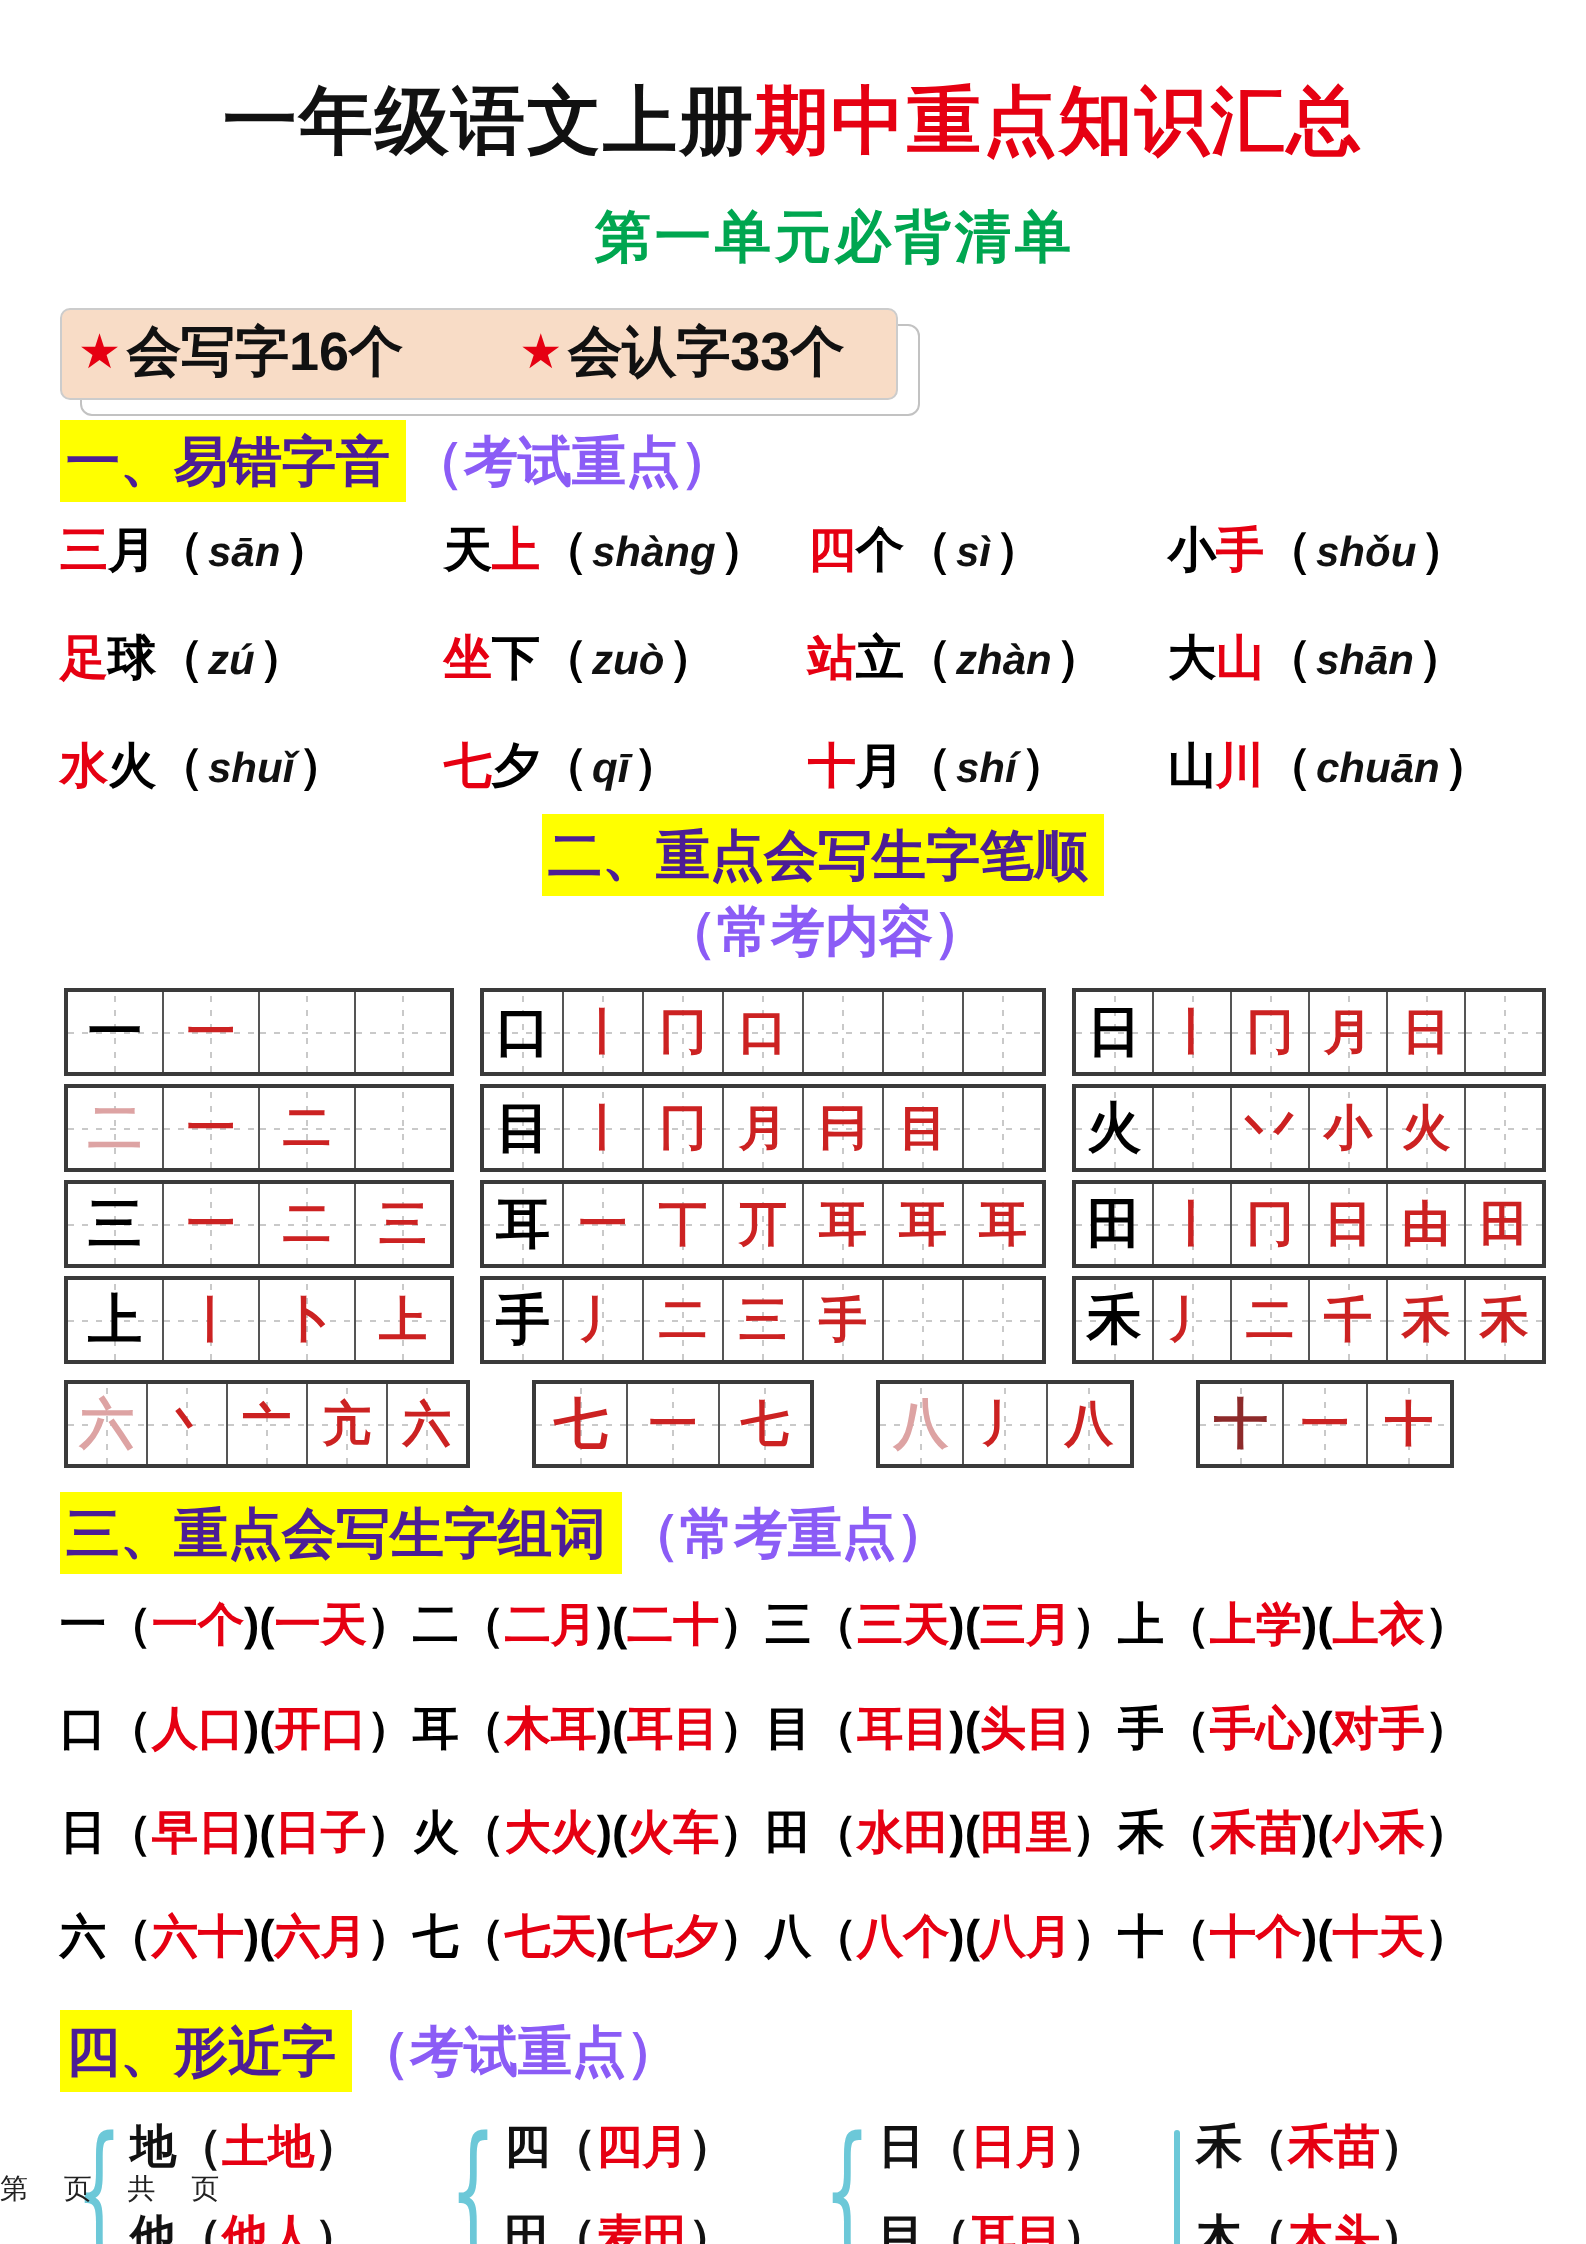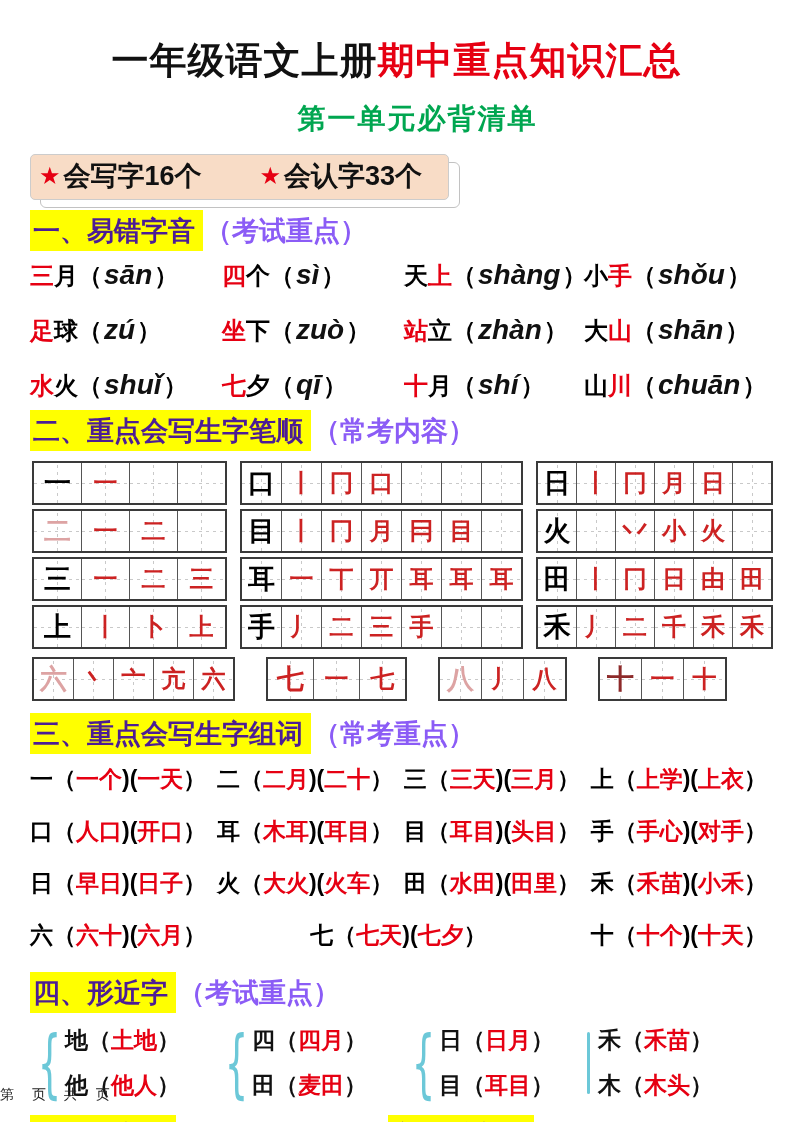--- a/index.html
+++ b/index.html
@@ -19,42 +19,42 @@
   .badge-star{color:#e60012;font-size:24px;}
   
   .sec-head{margin:4px 0 0 30px;font-size:27px;font-weight:700;display:flex;align-items:center;white-space:nowrap;}
   .hl{background:#ffff00;padding:3px 8px 2px 3px;color:#4c1d95;}
   .note{color:#8b5cf6;margin-left:2px;}
   
   .pinyin-grid{margin:8px 0 0 30px;width:735px;display:grid;grid-template-columns:192px 182px 180px auto;row-gap:22px;font-size:24px;font-weight:700;}
   .py-item{white-space:nowrap;}
   .py-item .r{color:#e60012;}
   .py-item .k{color:#000;}
-  .py{font-style:italic;font-weight:600;font-size:28px;padding:0 2px;}
+  .py{font-style:italic;font-weight:600;font-size:21px;padding:0 2px;}
   
   .blocks-row{margin:10px 0 0 32px;display:flex;gap:13px;align-items:flex-start;}
   .block{display:flex;flex-direction:column;gap:4px;}
   .grid-row{display:flex;border:2px solid #3a3a3a;background:#fff;width:max-content;}
   .cell{position:relative;height:40px;display:flex;align-items:center;justify-content:center;border-right:1.5px solid #555;
     background-image:
       repeating-linear-gradient(90deg,#c9c9c9 0 3px,transparent 3px 7px),
       repeating-linear-gradient(0deg,#c9c9c9 0 3px,transparent 3px 7px);
     background-size:100% 1px,1px 100%;
     background-position:0 50%,50% 0;
     background-repeat:no-repeat;}
   .cell:last-child{border-right:none;}
   .block1 .cell{width:47px;} .block2 .cell{width:39px;} .block3 .cell{width:38px;}
   .lead{font-size:27px;font-weight:700;color:#000;z-index:1;}
   .st{font-size:24px;font-weight:700;color:#cc2222;z-index:1;}
   .lead.faint{color:#dda3a3;} .lead.red{color:#cc2222;} .lead.darkred{color:#8d2a2a;}
   .bottom-row{margin:8px 0 0 32px;display:flex;gap:31px;align-items:flex-start;}
   .bg0 .cell{width:39px;} .bg1 .cell{width:45px;} .bg2 .cell{width:41px;} .bg3 .cell{width:41px;}
   
   .word-rows{margin:10px 2px 0 30px;width:737px;}
-  .word-row{display:flex;justify-content:space-between;font-size:23px;font-weight:700;margin-bottom:21px;white-space:nowrap;}
+  .word-row{display:flex;font-size:23px;font-weight:700;margin-bottom:21px;white-space:nowrap;}
   .word-group .lead-ch{color:#000;}
   .word-group .w{color:#e60012;}
   .word-group .p{color:#000;}
   
   .pairs-row{margin:12px 0 0 26px;display:flex;gap:0;width:748px;}
   .pair{display:flex;align-items:center;width:187px;}
   .brace{color:#6cc8d8;font-size:74px;font-weight:400;line-height:0.9;transform:scaleX(0.5);margin-right:-8px;font-family:"DejaVu Sans",sans-serif;}
   .brace-line{width:3px;height:62px;background:#6cc8d8;border-radius:2px;margin-right:8px;}
   .pair-col{display:flex;flex-direction:column;gap:14px;font-size:23px;font-weight:700;white-space:nowrap;}
   .pair-line .w{color:#e60012;}
@@ -90,34 +90,34 @@
       </div>
   </div>
 
   <div class="sec-head">
     <span class="hl">一、易错字音</span>
     <span class="note">（考试重点）</span>
   </div>
 
   <div class="pinyin-grid">
       <div class="py-item"><span class="r">三</span><span class="k">月</span><span class="k">（</span><span class="py">sān</span><span class="k">）</span></div>
+      <div class="py-item"><span class="k">天</span><span class="r">上</span><span class="k">（</span><span class="py">shàng</span><span class="k">）</span></div>
       <div class="py-item"><span class="r">四</span><span class="k">个</span><span class="k">（</span><span class="py">sì</span><span class="k">）</span></div>
-      <div class="py-item"><span class="k">天</span><span class="r">上</span><span class="k">（</span><span class="py">shàng</span><span class="k">）</span></div>
       <div class="py-item"><span class="k">小</span><span class="r">手</span><span class="k">（</span><span class="py">shǒu</span><span class="k">）</span></div>
       <div class="py-item"><span class="r">足</span><span class="k">球</span><span class="k">（</span><span class="py">zú</span><span class="k">）</span></div>
       <div class="py-item"><span class="r">坐</span><span class="k">下</span><span class="k">（</span><span class="py">zuò</span><span class="k">）</span></div>
       <div class="py-item"><span class="r">站</span><span class="k">立</span><span class="k">（</span><span class="py">zhàn</span><span class="k">）</span></div>
       <div class="py-item"><span class="k">大</span><span class="r">山</span><span class="k">（</span><span class="py">shān</span><span class="k">）</span></div>
       <div class="py-item"><span class="r">水</span><span class="k">火</span><span class="k">（</span><span class="py">shuǐ</span><span class="k">）</span></div>
       <div class="py-item"><span class="r">七</span><span class="k">夕</span><span class="k">（</span><span class="py">qī</span><span class="k">）</span></div>
       <div class="py-item"><span class="r">十</span><span class="k">月</span><span class="k">（</span><span class="py">shí</span><span class="k">）</span></div>
       <div class="py-item"><span class="k">山</span><span class="r">川</span><span class="k">（</span><span class="py">chuān</span><span class="k">）</span></div>
     </div>
 
-  <div class="sec-head" style="margin-top:8px;">
+  <div class="sec-head" style="margin-top:8px;flex-direction:column;">
     <span class="hl">二、重点会写生字笔顺</span>
     <span class="note">（常考内容）</span>
   </div>
 
   <div class="blocks-row">
       <div class="block block1">
         <div class="grid-row">
           <div class="cell">
             <span class="lead ">一</span>
           </div>
@@ -408,20 +408,21 @@
       </div>
       <div class="word-row">
         <span class="word-group"><span class="lead-ch">日</span><span class="p">（</span><span class="w">早日</span><span class="p">)(</span><span class="w">日子</span><span class="p">）</span></span>
         <span class="word-group"><span class="lead-ch">火</span><span class="p">（</span><span class="w">大火</span><span class="p">)(</span><span class="w">火车</span><span class="p">）</span></span>
         <span class="word-group"><span class="lead-ch">田</span><span class="p">（</span><span class="w">水田</span><span class="p">)(</span><span class="w">田里</span><span class="p">）</span></span>
         <span class="word-group"><span class="lead-ch">禾</span><span class="p">（</span><span class="w">禾苗</span><span class="p">)(</span><span class="w">小禾</span><span class="p">）</span></span>
       </div>
       <div class="word-row">
         <span class="word-group"><span class="lead-ch">六</span><span class="p">（</span><span class="w">六十</span><span class="p">)(</span><span class="w">六月</span><span class="p">）</span></span>
         <span class="word-group"><span class="lead-ch">七</span><span class="p">（</span><span class="w">七天</span><span class="p">)(</span><span class="w">七夕</span><span class="p">）</span></span>
+        <span class="word-group"><span class="lead-ch">八</span><span class="p">（</span><span class="w">八个</span><span class="p">)(</span><span class="w">八月</span><span class="p">）</span></span>
         <span class="word-group"><span class="lead-ch">十</span><span class="p">（</span><span class="w">十个</span><span class="p">)(</span><span class="w">十天</span><span class="p">）</span></span>
       </div>
     </div>
 
   <div class="sec-head">
     <span class="hl">四、形近字</span>
     <span class="note">（考试重点）</span>
   </div>
 
   <div class="pairs-row">

